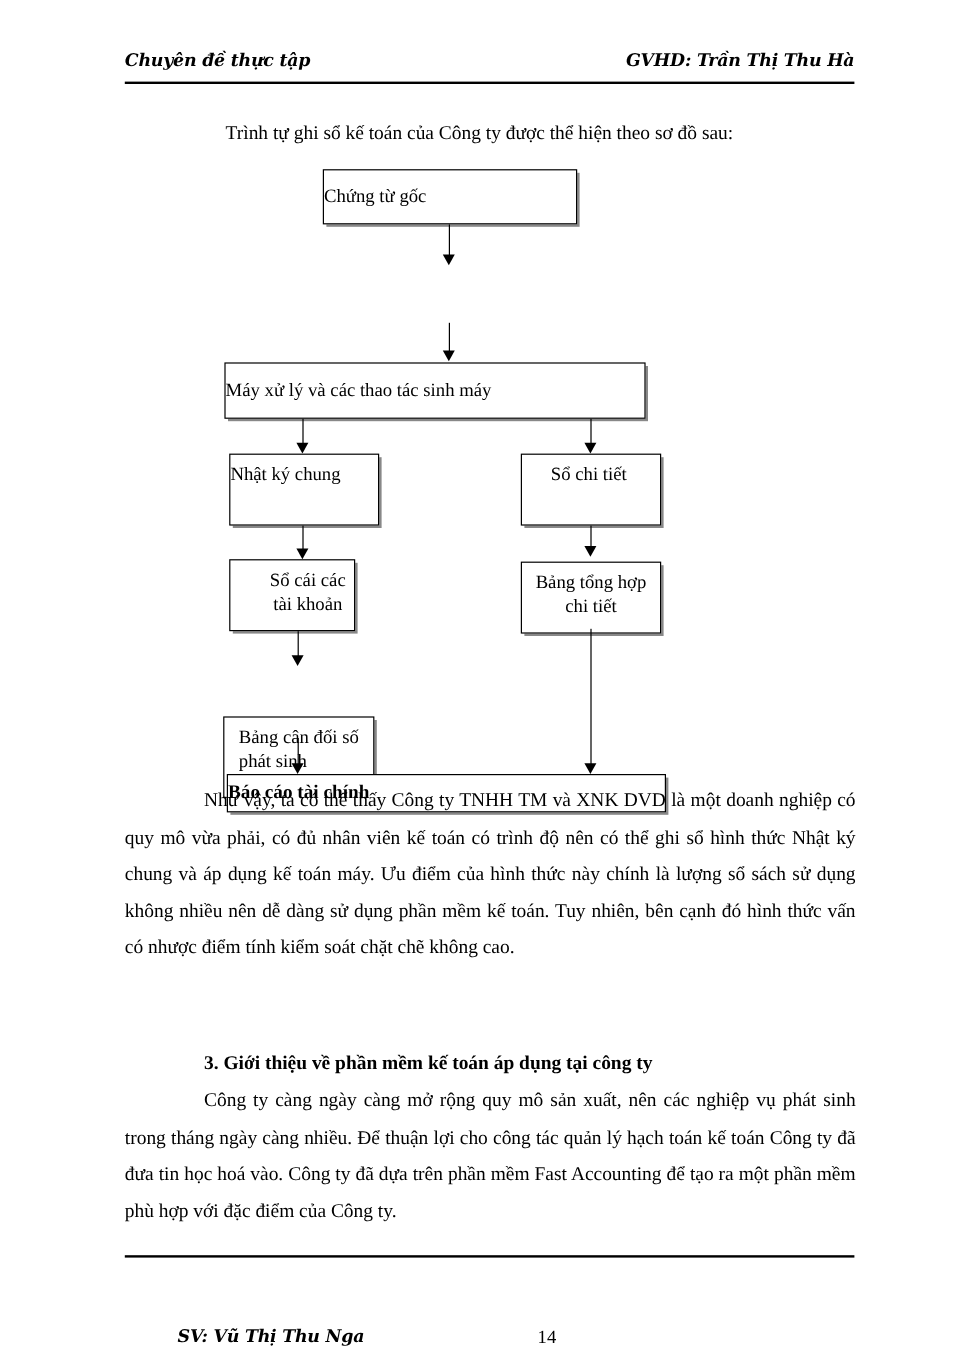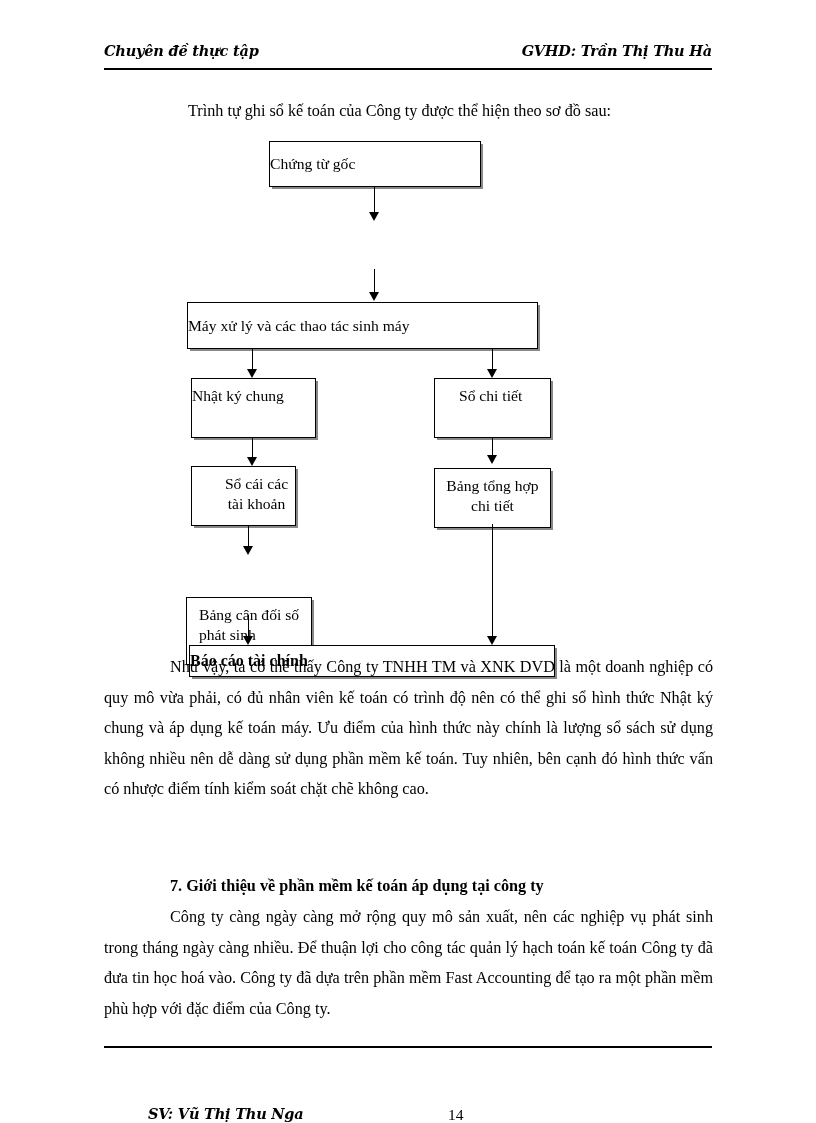--- a/index.html
+++ b/index.html
@@ -248,21 +248,21 @@
     <div class="vline" style="left:248px; top:615px; height:22px;"></div>
     <div class="arrowhead" style="left:243px; top:636px;"></div>
 
     <div class="vline" style="left:492px; top:524px; height:113px;"></div>
     <div class="arrowhead" style="left:487px; top:636px;"></div>
 
   </div>
 
   <div class="para indent" id="p1">Như vậy, ta có thể thấy Công ty TNHH TM và XNK DVD là một doanh nghiệp có quy mô vừa phải, có đủ nhân viên kế toán có trình độ nên có thể ghi sổ hình thức Nhật ký chung và áp dụng kế toán máy. Ưu điểm của hình thức này chính là lượng sổ sách sử dụng không nhiều nên dễ dàng sử dụng phần mềm kế toán. Tuy nhiên, bên cạnh đó hình thức vấn có nhược điểm tính kiểm soát chặt chẽ không cao.</div>
 
-  <div class="heading" id="h3">7. Giới thiệu về phần mềm kế toán áp dụng tại công ty</div>
+  <div class="heading" id="h3">3. Giới thiệu về phần mềm kế toán áp dụng tại công ty</div>
 
   <div class="para indent" id="p2">Công ty càng ngày càng mở rộng quy mô sản xuất, nên các nghiệp vụ phát sinh trong tháng ngày càng nhiều. Để thuận lợi cho công tác quản lý hạch toán kế toán Công ty đã đưa tin học hoá vào. Công ty đã dựa trên phần mềm Fast Accounting để tạo ra một phần mềm phù hợp với đặc điểm của Công ty.</div>
 
   <div class="footer-rule-top"></div>
   <div class="footer">
     <span class="footer-name">SV: Vũ Thị Thu Nga</span>
     <span class="footer-page">14</span>
   </div>
 
 </div>

